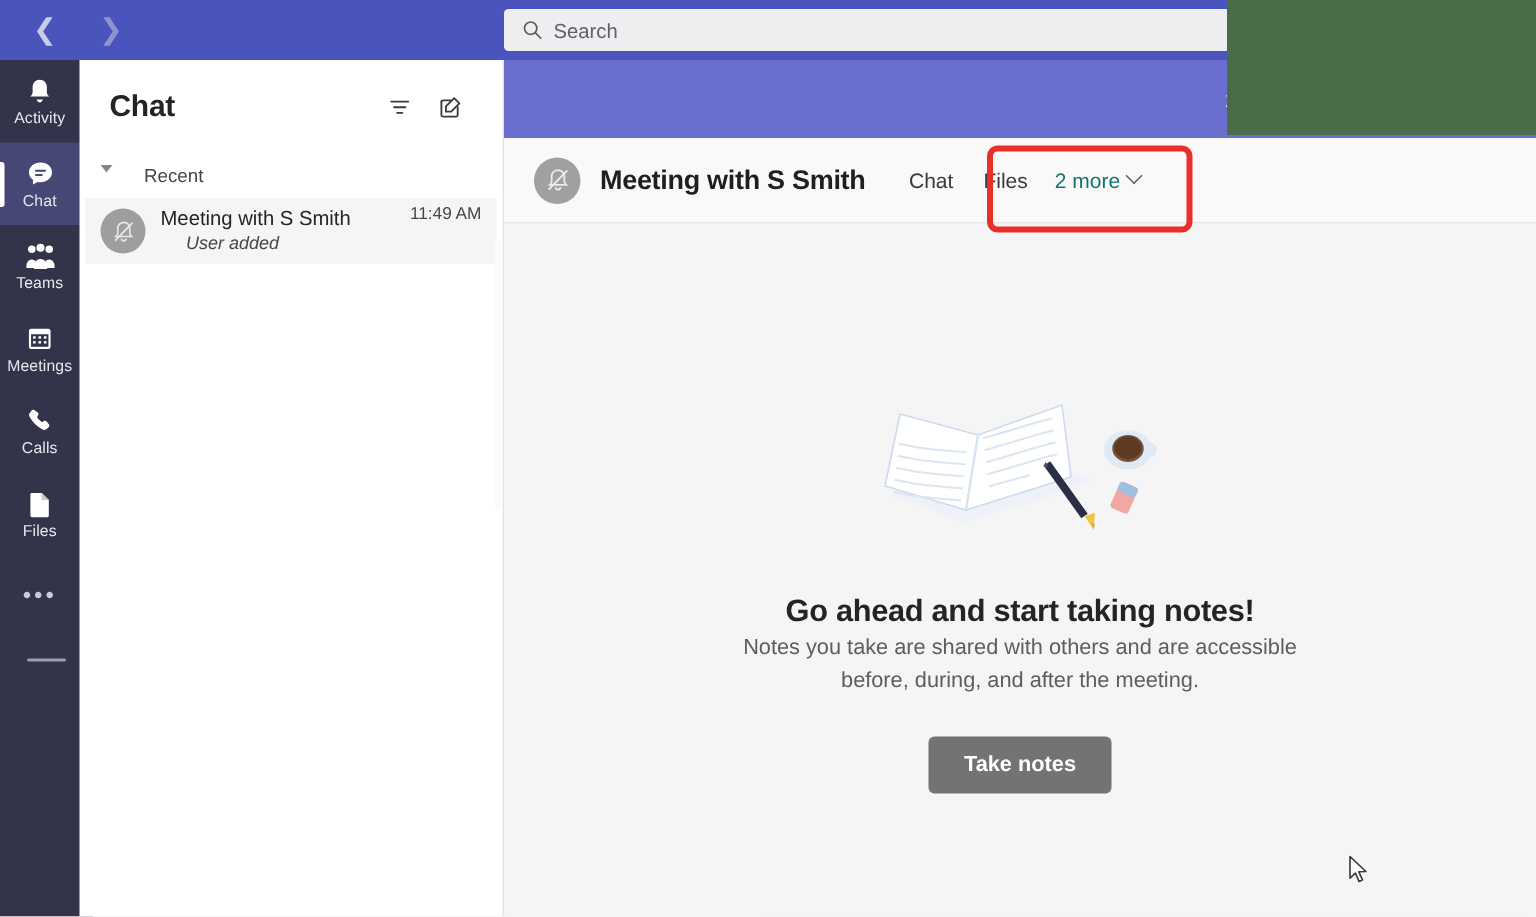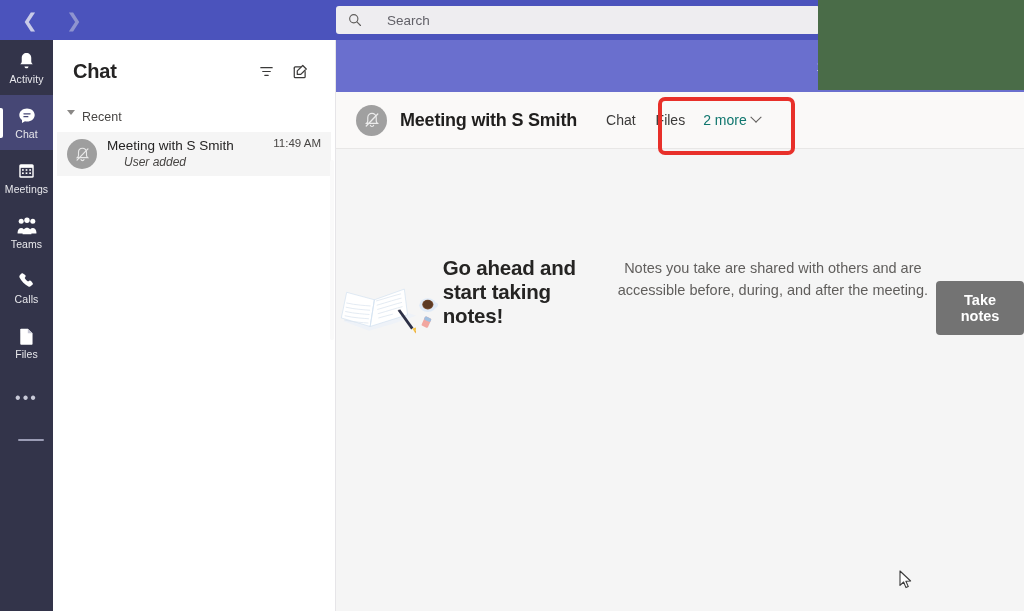--- a/index.html
+++ b/index.html
@@ -15,21 +15,21 @@
   .topbar {
     position: absolute; top: 0; left: 0; width: 1024px; height: 40px;
     background: #4b53bc; display: flex; align-items: center;
   }
   .navbtns { width: 330px; display: flex; align-items: center; padding-left: 22px; gap: 28px; }
   .navchev { color: #c9cbe8; font-size: 19px; line-height: 1; }
   .navchev.dim { color: #8f94cf; }
   .searchbox {
     position: absolute; left: 336px; top: 6px; width: 484px; height: 28px;
     background: #eeedf0; border-radius: 3px;
-    display: flex; align-items: center; padding-left: 12px; gap: 25px;
+    display: flex; align-items: center; padding-left: 12px; gap: 7px;
   }
   .searchbox .sicon { width: 14px; height: 14px; flex: none; }
   .searchtext { color: #626168; font-size: 13.5px; }
 
   
   .rail {
     position: absolute; left: 0; top: 40px; width: 62px; height: 571px;
     background: #33344a;
   }
   .railitem {
@@ -50,21 +50,21 @@
   .chatcol {
     position: absolute; left: 53px; top: 40px; width: 283px; height: 571px;
     background: #fff; border-right: 1px solid #e6e5e8;
   }
   .chathead {
     height: 62px; display: flex; align-items: center; padding: 0 22px 0 20px;
   }
   .chattitle { font-size: 20px; font-weight: bold; color: #252424; flex: 1; letter-spacing: -.2px; }
   .headicon { width: 26px; height: 26px; display: flex; align-items: center; justify-content: center; cursor: pointer; }
   .headicon + .headicon { margin-left: 8px; }
-  .recentrow { display: flex; align-items: flex-start; gap: 7px; padding: 8px 0 6px 14px; }
+  .recentrow { display: flex; align-items: flex-start; gap: 21px; padding: 8px 0 6px 14px; }
   .caret { width: 0; height: 0; border-left: 4.5px solid transparent; border-right: 4.5px solid transparent; border-top: 5px solid #8a8886; }
   .recentlabel { font-size: 12.5px; color: #484644; }
   .chatitem {
     margin: 2px 4px 0 4px; height: 44px; background: #f5f5f5;
     display: flex; align-items: center; padding: 0 10px 0 10px; gap: 10px; cursor: pointer;
   }
   .avatar {
     width: 30px; height: 30px; border-radius: 50%; background: #9e9e9e;
     display: flex; align-items: center; justify-content: center; flex: none;
   }
@@ -111,21 +111,21 @@
   .chev-d { width: 8px; height: 8px; border-right: 1.4px solid #605e5c; border-bottom: 1.4px solid #605e5c; transform: rotate(45deg) translate(-2px,-2px); }
 
   .redbox {
     position: absolute; left: 658px; top: 97px; width: 137px; height: 58px;
     border: 4px solid #e8302a; border-radius: 7px; pointer-events: none; z-index: 30;
   }
 
   
   .empty {
     position: absolute; left: 0; top: 109px; width: 688px; height: 462px;
-    display: flex; flex-direction: row; align-items: flex-start; padding-top: 107px;
+    display: flex; flex-direction: column; align-items: center; padding-top: 107px;
   }
   .illus { width: 200px; height: 110px; margin-bottom: 30px; }
   .emptytitle { font-size: 20.5px; font-weight: bold; color: #252423; letter-spacing: -.2px; }
   .emptysub { font-size: 14.5px; color: #605e5c; text-align: center; line-height: 1.55; margin-top: 1px; max-width: 370px; }
   .takebtn {
     margin-top: 25px; background: #737373; color: #fff; border: none;
     font-size: 14.5px; font-weight: bold; font-family: "Liberation Sans", sans-serif;
     padding: 11px 24px; border-radius: 4px; cursor: pointer;
   }
   .cursor { position: absolute; left: 899px; top: 570px; width: 13px; height: 19px; z-index: 40; }
@@ -168,20 +168,34 @@
 
     <div class="railitem active">
       <span class="railicon">
         <svg width="20" height="20" viewBox="0 0 20 20">
           <path d="M10 2.4c-4.3 0-7.7 2.9-7.7 6.5 0 2 1 3.8 2.7 5v3.1l3-1.7c.6.1 1.3.2 2 .2 4.3 0 7.7-2.9 7.7-6.6S14.3 2.4 10 2.4z" fill="#fff"></path>
           <rect x="6.3" y="7.2" width="7.4" height="1.3" rx=".65" fill="#464775"></rect>
           <rect x="6.3" y="10" width="5.2" height="1.3" rx=".65" fill="#464775"></rect>
         </svg>
       </span>
       <span class="raillabel">Chat</span>
+    </div>
+
+    <div class="railitem">
+      <span class="railicon">
+        <svg width="22" height="20" viewBox="0 0 22 20">
+          <circle cx="5.2" cy="5.2" r="2.5" fill="#fff"></circle>
+          <circle cx="11" cy="4.2" r="2.7" fill="#fff"></circle>
+          <circle cx="16.8" cy="5.2" r="2.5" fill="#fff"></circle>
+          <path d="M1.6 16.5c0-2.6 1.6-4.5 3.6-4.5s3.6 1.9 3.6 4.5v1.1H1.6v-1.1z" fill="#fff"></path>
+          <path d="M13.2 16.5c0-2.6 1.6-4.5 3.6-4.5s3.6 1.9 3.6 4.5v1.1h-7.2v-1.1z" fill="#fff"></path>
+          <path d="M6.6 17c0-3 1.9-5.3 4.4-5.3s4.4 2.3 4.4 5.3v1.3H6.6V17z" fill="#fff"></path>
+        </svg>
+      </span>
+      <span class="raillabel">Teams</span>
     </div>
 
     <div class="railitem">
       <span class="railicon">
         <svg width="19" height="19" viewBox="0 0 20 20">
           <rect x="2.4" y="3.4" width="15.2" height="14.2" rx="1.6" fill="#fff"></rect>
           <rect x="3.9" y="7.2" width="12.2" height="8.8" fill="#33344a"></rect>
           <g fill="#fff">
             <rect x="5.3" y="8.6" width="1.8" height="1.7"></rect>
               <rect x="9.1" y="8.6" width="1.8" height="1.7"></rect>
@@ -190,34 +204,20 @@
             <rect x="9.1" y="12" width="1.8" height="1.7"></rect>
               <rect x="12.9" y="12" width="1.8" height="1.7"></rect>
           </g>
         </svg>
       </span>
       <span class="raillabel">Meetings</span>
     </div>
 
     <div class="railitem">
       <span class="railicon">
-        <svg width="22" height="20" viewBox="0 0 22 20">
-          <circle cx="5.2" cy="5.2" r="2.5" fill="#fff"></circle>
-          <circle cx="11" cy="4.2" r="2.7" fill="#fff"></circle>
-          <circle cx="16.8" cy="5.2" r="2.5" fill="#fff"></circle>
-          <path d="M1.6 16.5c0-2.6 1.6-4.5 3.6-4.5s3.6 1.9 3.6 4.5v1.1H1.6v-1.1z" fill="#fff"></path>
-          <path d="M13.2 16.5c0-2.6 1.6-4.5 3.6-4.5s3.6 1.9 3.6 4.5v1.1h-7.2v-1.1z" fill="#fff"></path>
-          <path d="M6.6 17c0-3 1.9-5.3 4.4-5.3s4.4 2.3 4.4 5.3v1.3H6.6V17z" fill="#fff"></path>
-        </svg>
-      </span>
-      <span class="raillabel">Teams</span>
-    </div>
-
-    <div class="railitem">
-      <span class="railicon">
         <svg width="19" height="19" viewBox="0 0 20 20">
           <path d="M6.3 2.6c-.6-.5-1.5-.4-2 .2L3 4.5c-.6.7-.7 1.7-.2 2.6 1.9 3.6 5.4 7.2 9.2 9.1.9.5 1.9.3 2.6-.3l1.6-1.4c.6-.5.7-1.4.2-2l-1.6-2c-.5-.6-1.3-.7-1.9-.3l-1.3.8c-1.4-.9-2.7-2.2-3.5-3.6l.8-1.3c.4-.6.3-1.4-.3-1.9L6.3 2.6z" fill="#fff"></path>
         </svg>
       </span>
       <span class="raillabel">Calls</span>
     </div>
 
     <div class="railitem">
       <span class="railicon">
         <svg width="17" height="20" viewBox="0 0 18 20">

